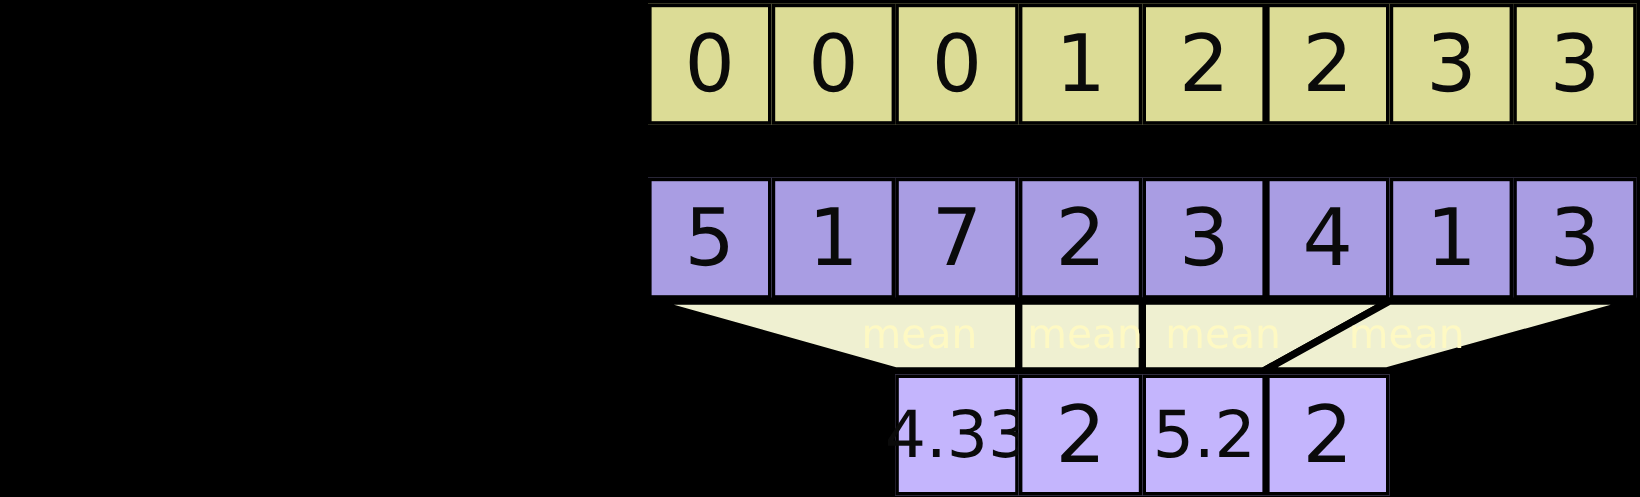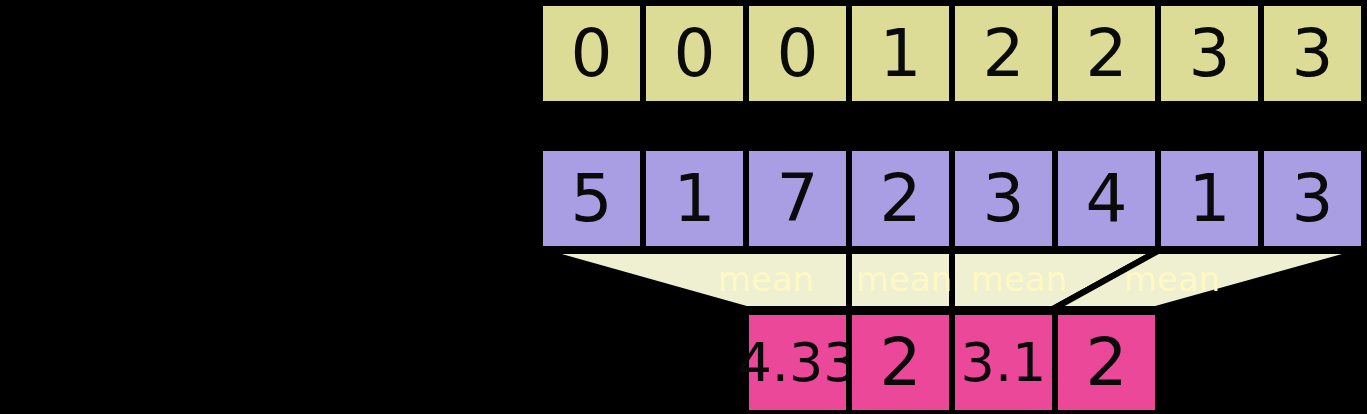--- a/index.html
+++ b/index.html
@@ -35,21 +35,21 @@
   .seg-cell.small {
     font-size: 54px;
   }
   .row-seg {
     background: #dcdc96;
   }
   .row-val {
     background: #a99de3;
   }
   .row-out {
-    background: #ec4899;
+    background: #c4b5fd;
   }
   #funnel-layer {
     position: absolute;
     left: 0;
     top: 0;
     width: 1367px;
     height: 414px;
     pointer-events: none;
   }
   .funnel-shape {
@@ -108,17 +108,17 @@
   <div>
     <div class="funnel-label" style="left:718px; top:262px;">mean</div>
     <div class="funnel-label" style="left:856px; top:262px;">mean</div>
     <div class="funnel-label" style="left:971px; top:262px;">mean</div>
     <div class="funnel-label" style="left:1124px; top:262px;">mean</div>
   </div>
 
   <div>
     <div class="cell seg-cell small row-out" style="left:746px; top:312px; width:103px; height:101px;">4.33</div>
     <div class="cell seg-cell row-out" style="left:849px; top:312px; width:103px; height:101px;">2</div>
-    <div class="cell seg-cell small row-out" style="left:952px; top:312px; width:103px; height:101px;">3.1</div>
+    <div class="cell seg-cell small row-out" style="left:952px; top:312px; width:103px; height:101px;">5.2</div>
     <div class="cell seg-cell row-out" style="left:1055px; top:312px; width:103px; height:101px;">2</div>
   </div>
 
 </div>
 
 </body></html>

